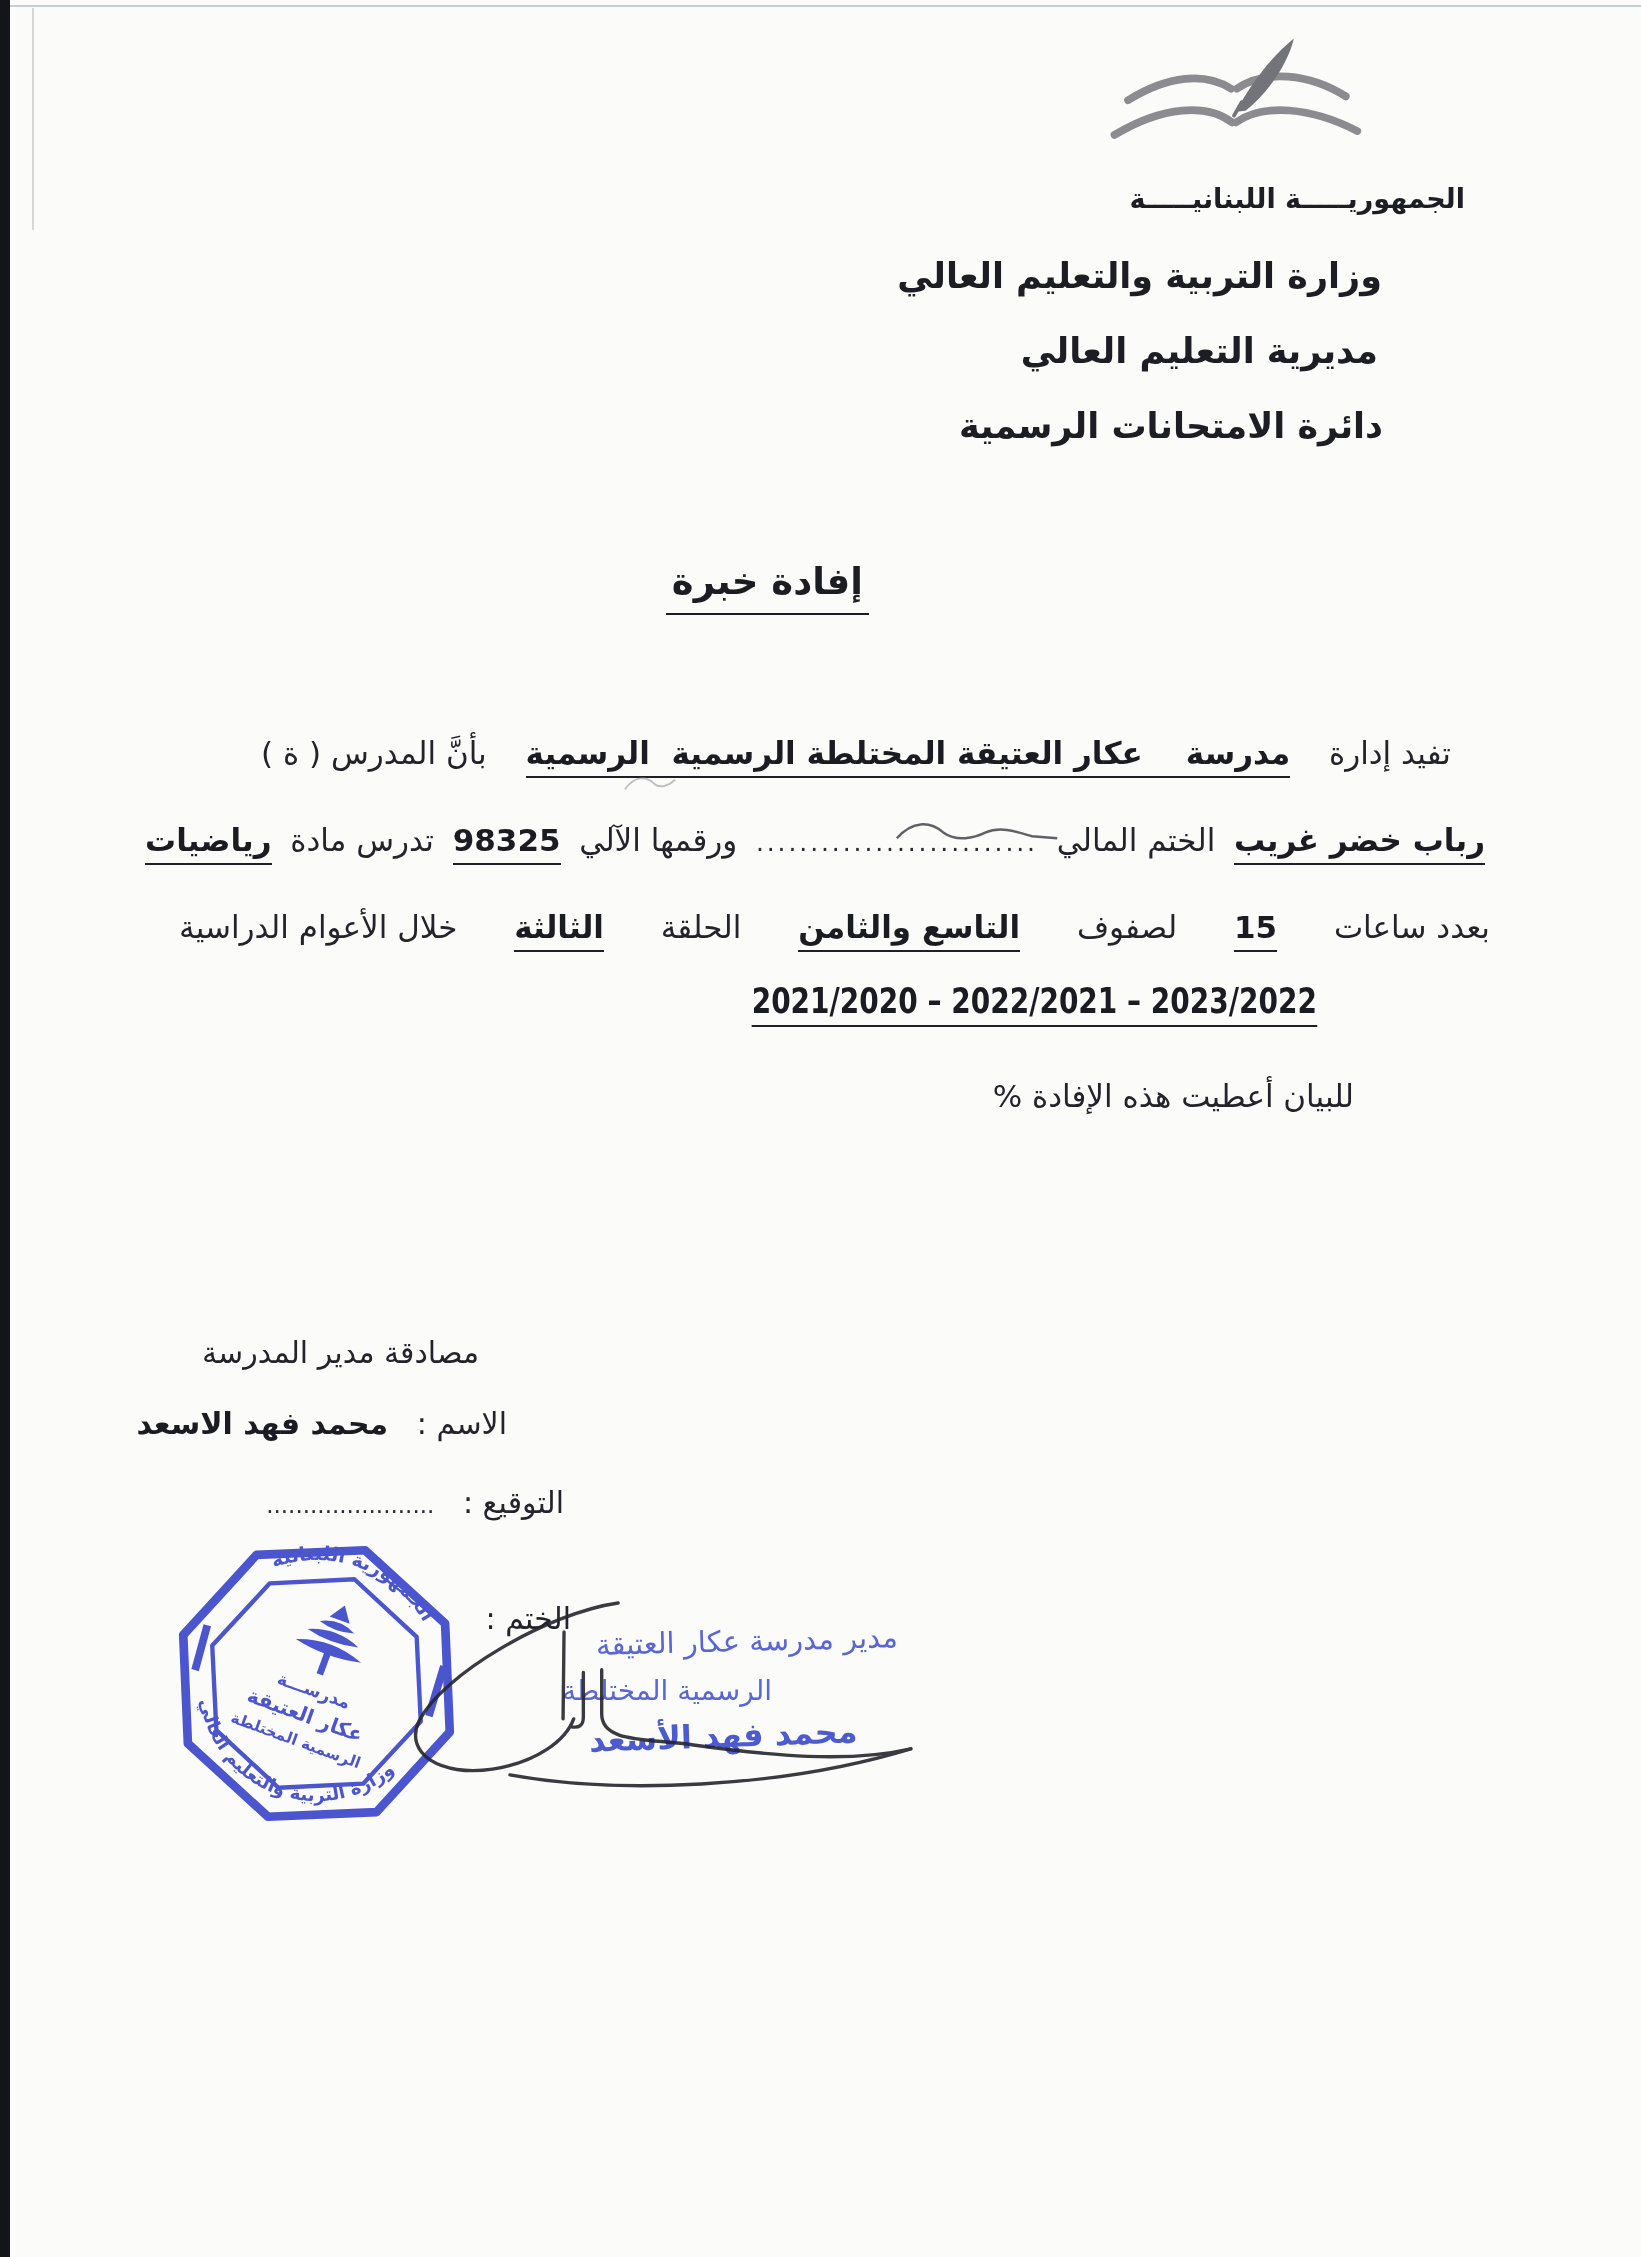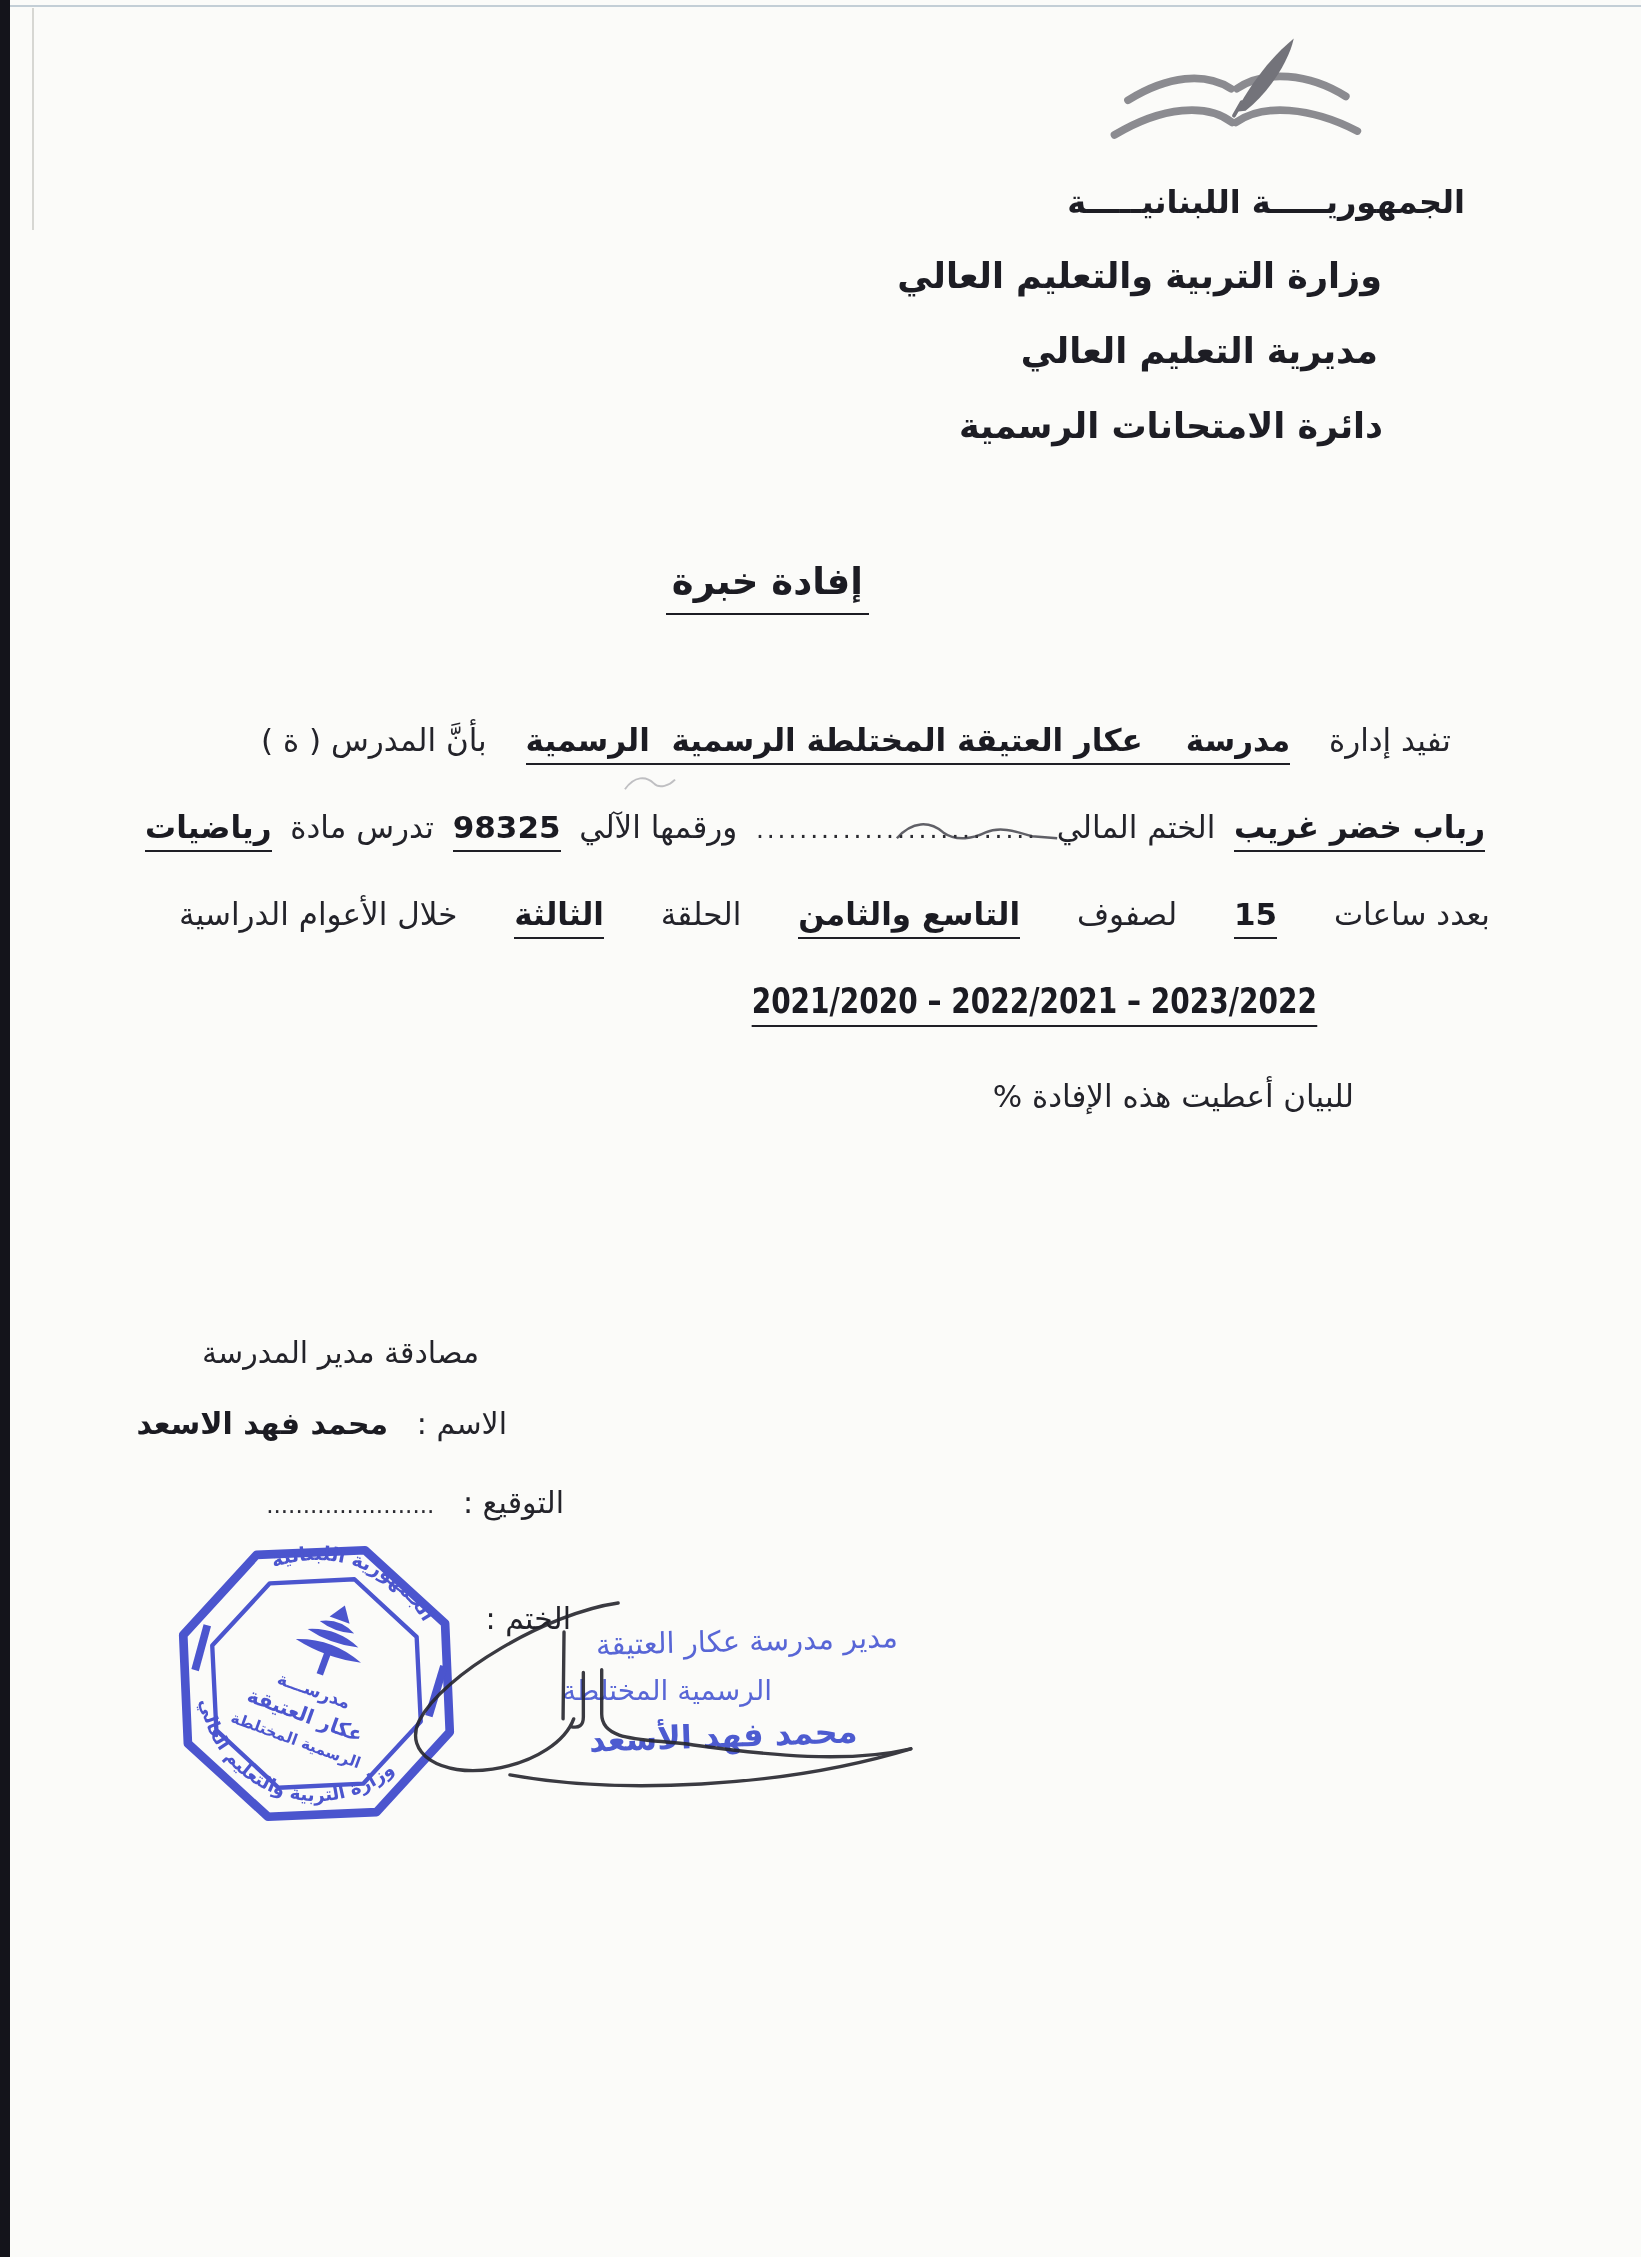--- a/index.html
+++ b/index.html
@@ -9,33 +9,33 @@
     font-family:"DejaVu Sans",sans-serif;
     color:#202027;
   }
   .abs{position:absolute;}
   
   .edge-strip{left:0;top:0;width:9.7px;height:2257px;background:#14141b;}
   .edge-top{left:9.7px;top:4.8px;width:1632px;height:1.9px;background:rgba(150,170,185,.55);}
   .edge-left-faint{left:32px;top:7.7px;width:1.9px;height:222px;background:rgba(185,185,180,.55);}
   
   .hline{font-weight:700;font-size:35px;color:#1d1d24;direction:rtl;white-space:nowrap;}
-  .h0{top:183px;right:176px;font-size:32px;}
+  .h0{top:183px;right:176px;font-size:27px;}
   .h1{top:256px;right:259px;}
   .h2{top:331px;right:263px;}
   .h3{top:406px;right:258px;}
   
   .title-wrap{top:560px;left:666px;width:290px;text-align:left;direction:rtl;}
   .title-text{font-size:37px;font-weight:700;color:#1c1c23;border-bottom:2.9px solid #1c1c23;padding:0 5.8px 9.7px 5.8px;}
   
   .row{display:flex;justify-content:space-between;align-items:baseline;direction:rtl;font-size:31px;color:#23232a;white-space:nowrap;}
   .row1{top:722px;left:261px;width:1190px;}
   .row2{top:809px;left:145px;width:1340px;}
   .row3{top:896px;left:179px;width:1311px;}
-  .b{font-weight:700;color:#1b1b22;}
+  .b{font-weight:700;color:#1b1b22;margin-top:13px;}
   .u{border-bottom:2.9px solid #1f1f26;padding-bottom:4.8px;}
   .pre{white-space:pre;}
   .dots{letter-spacing:2.9px;font-size:25px;color:#2a2a30;}
   .years-wrap{top:981px;left:681px;width:415px;text-align:right;}
   .years{display:inline-block;direction:ltr;font-size:35px;font-weight:700;color:#1b1b22;border-bottom:2.9px solid #1f1f26;padding-bottom:3.9px;transform:scaleX(.8);transform-origin:center;white-space:nowrap;}
   .purpose{top:1078px;right:287px;direction:rtl;font-size:31px;color:#23232a;white-space:nowrap;}
   
   .sig{direction:rtl;font-size:30px;color:#23232a;white-space:nowrap;}
   .sig-certify{top:1335px;right:1162px;}
   .sig-name{top:1406px;right:1134px;}

